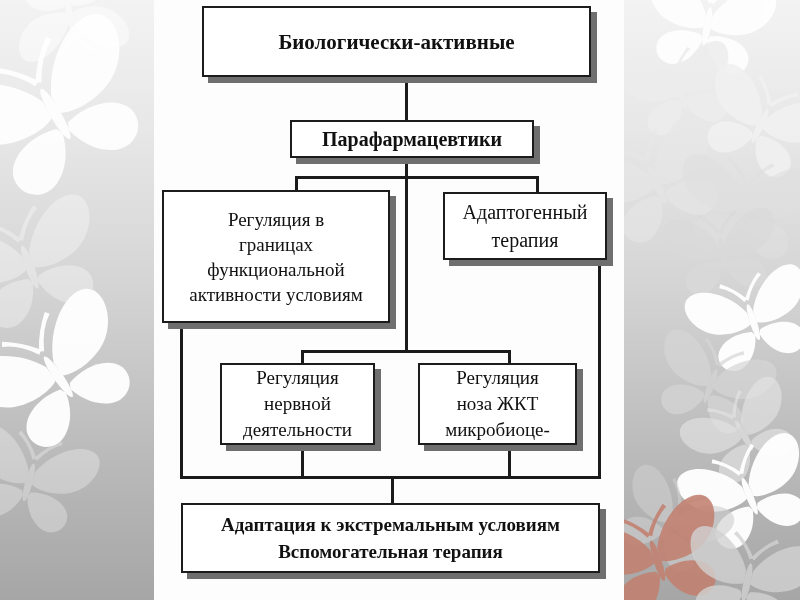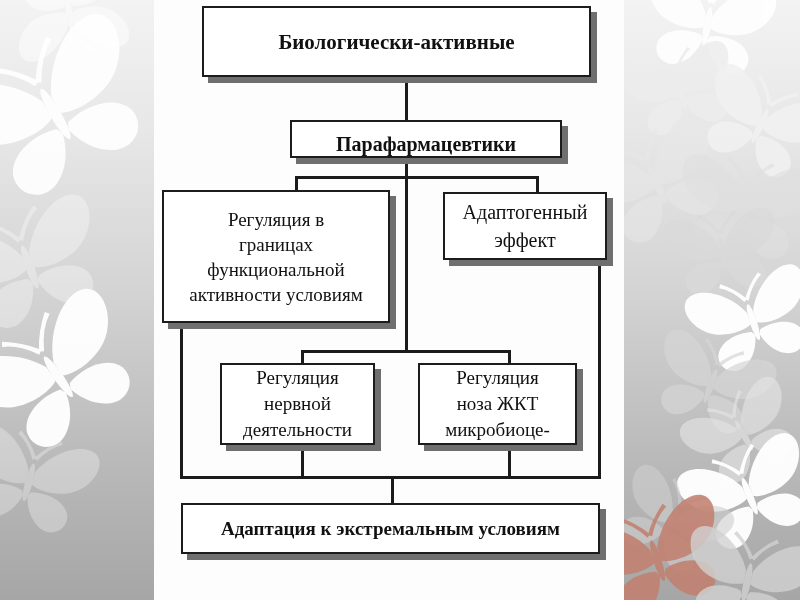--- a/index.html
+++ b/index.html
@@ -14,26 +14,26 @@
     background:#fdfdfd;
   }
   .node{
     position:absolute;box-sizing:border-box;background:#ffffff;
     border:2px solid #1c1c1c;box-shadow:6px 6px 0 #6f6f6f;
     display:flex;flex-direction:column;align-items:center;justify-content:center;
     text-align:center;color:#111;
   }
   .node .ln{display:block;white-space:nowrap;}
   #node-bad{left:202px;top:6px;width:389px;height:71px;font-weight:bold;font-size:21px;line-height:28px;}
-  #node-parapharm{left:290px;top:120px;width:272px;height:38px;font-weight:bold;font-size:20px;line-height:24px;justify-content:flex-end;}
+  #node-parapharm{left:290px;top:120px;width:244px;height:38px;font-weight:bold;font-size:20px;line-height:24px;}
   #node-physio{left:162px;top:190px;width:228px;height:133px;font-size:19px;line-height:25px;}
   #node-adaptogenic{left:443px;top:192px;width:164px;height:68px;font-size:20px;line-height:28px;}
   #node-nervous{left:220px;top:363px;width:155px;height:82px;font-size:19px;line-height:26px;}
   #node-microbio{left:418px;top:363px;width:159px;height:82px;font-size:19px;line-height:26px;}
-  #node-outcome{left:181px;top:503px;width:419px;height:51px;font-weight:bold;font-size:19px;line-height:27px;}
+  #node-outcome{left:181px;top:503px;width:419px;height:70px;font-weight:bold;font-size:19px;line-height:27px;}
   .cline{position:absolute;background:#1b1b1b;}
   #c-v1{left:405px;top:77px;width:3px;height:44px;}
   #c-v2{left:405px;top:157px;width:3px;height:196px;}
   #c-h1{left:295px;top:176px;width:244px;height:3px;}
   #c-v3{left:295px;top:176px;width:3px;height:15px;}
   #c-v4{left:536px;top:176px;width:3px;height:17px;}
   #c-h2{left:301px;top:350px;width:210px;height:3px;}
   #c-v5{left:301px;top:350px;width:3px;height:14px;}
   #c-v6{left:508px;top:350px;width:3px;height:14px;}
   #c-v7{left:180px;top:322px;width:3px;height:157px;}
@@ -107,32 +107,33 @@
 
   <div class="node" id="node-physio">
     <span class="ln">Регуляция в</span>
     <span class="ln">границах</span>
     <span class="ln">функциональной</span>
     <span class="ln">активности условиям</span>
   </div>
 
   <div class="node" id="node-adaptogenic">
     <span class="ln">Адаптогенный</span>
-    <span class="ln">эффект</span>
+    <span class="ln">терапия</span>
   </div>
 
   <div class="node" id="node-nervous">
     <span class="ln">Регуляция</span>
     <span class="ln">нервной</span>
     <span class="ln">деятельности</span>
   </div>
 
   <div class="node" id="node-microbio">
     <span class="ln">Регуляция</span>
     <span class="ln">ноза ЖКТ</span>
     <span class="ln">микробиоце-</span>
   </div>
 
   <div class="node" id="node-outcome">
     <span class="ln">Адаптация к экстремальным условиям</span>
+    <span class="ln">Вспомогательная терапия</span>
   </div>
 
 </div>
 
 </body></html>

